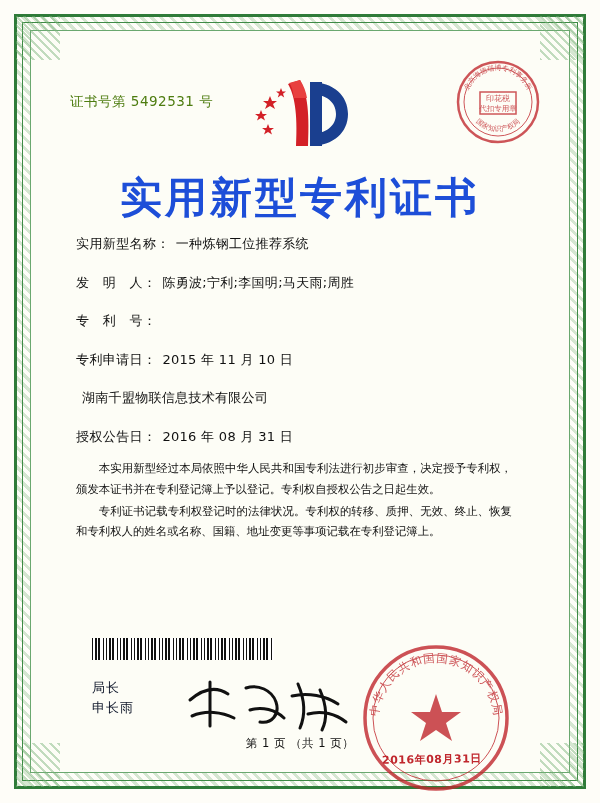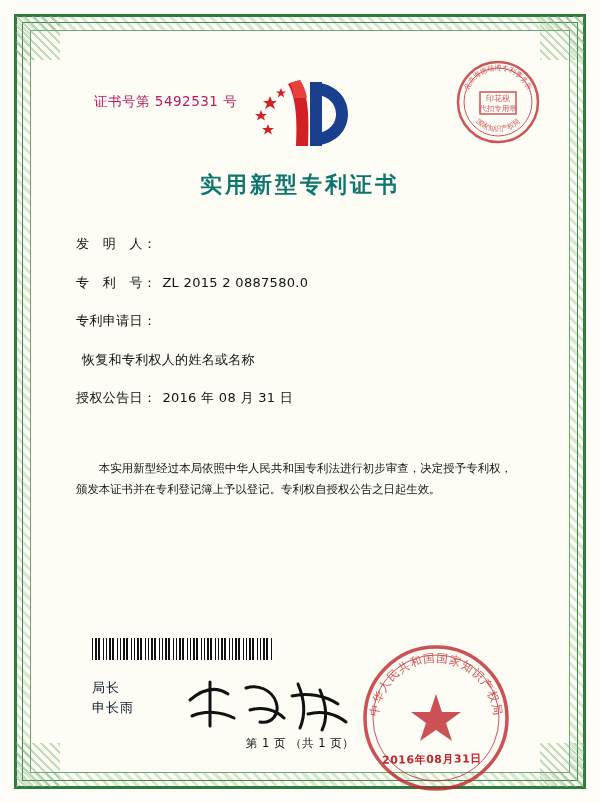--- a/index.html
+++ b/index.html
@@ -63,24 +63,23 @@
     left: 30px; top: 30px;
     width: 540px; height: 743px;
   }
 
   
   .cert-no {
     position: absolute;
     left: 40px;
     top: 63px;
     font-size: 13.5px;
-    color: #be185d;
+    color: #4d7c0f;
     letter-spacing: 0.5px;
     font-family: "DejaVu Sans", sans-serif;
-    margin-left: 24px;
   }
 
   .logo {
     position: absolute;
     left: 218px;
     top: 42px;
     width: 112px;
     height: 82px;
   }
   .logo svg { display: block; }
@@ -93,24 +92,24 @@
     width: 88px;
     height: 88px;
   }
   .stamp-top svg { display: block; }
 
   .main-title {
     position: absolute;
     left: 0; right: 0;
     top: 140px;
     text-align: center;
-    font-size: 22px;
+    font-size: 42px;
     font-weight: bold;
     letter-spacing: 3px;
-    color: #0f766e;
+    color: #1d4ed8;
     font-family: "DejaVu Serif", serif;
   }
 
   .fields {
     position: absolute;
     left: 46px;
     top: 205px;
     width: 450px;
   }
   .field-row {
@@ -257,40 +256,46 @@
             <textPath href="#arcBot" startOffset="50%" text-anchor="middle">国家知识产权局</textPath>
           </text>
         </g>
       </svg>
     </div>
 
     <div class="main-title">实用新型专利证书</div>
 
     <div class="fields">
       <div class="field-row">
+        <span class="field-label">实用新型名称：</span>
+        <span class="field-value">一种炼钢工位推荐系统</span>
+      </div>
+      <div class="field-row">
         <span class="field-label">发　明　人：</span>
+        <span class="field-value">陈勇波;宁利;李国明;马天雨;周胜</span>
       </div>
       <div class="field-row">
         <span class="field-label">专　利　号：</span>
-        <span class="field-value">ZL 2015 2 0887580.0</span>
       </div>
       <div class="field-row">
         <span class="field-label">专利申请日：</span>
-      </div>
-      <div class="field-row">
-        <span class="field-value">恢复和专利权人的姓名或名称</span>
+        <span class="field-value">2015 年 11 月 10 日</span>
+      </div>
+      <div class="field-row">
+        <span class="field-value">湖南千盟物联信息技术有限公司</span>
       </div>
       <div class="field-row">
         <span class="field-label">授权公告日：</span>
         <span class="field-value">2016 年 08 月 31 日</span>
       </div>
     </div>
 
     <div class="paragraphs">
       <p>本实用新型经过本局依照中华人民共和国专利法进行初步审查，决定授予专利权，颁发本证书并在专利登记簿上予以登记。专利权自授权公告之日起生效。</p>
+      <p>专利证书记载专利权登记时的法律状况。专利权的转移、质押、无效、终止、恢复和专利权人的姓名或名称、国籍、地址变更等事项记载在专利登记簿上。</p>
     </div>
 
     <div class="barcode"></div>
 
     <div class="signature-block">
       <div>局长</div>
       <div>申长雨</div>
     </div>
 
     <div class="handwritten">

